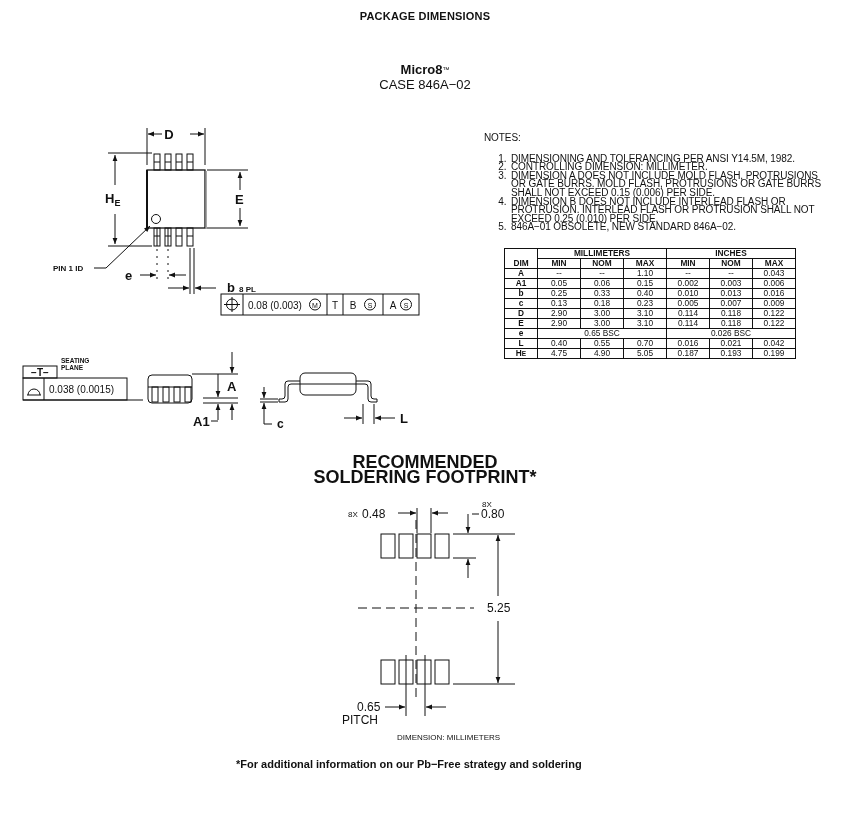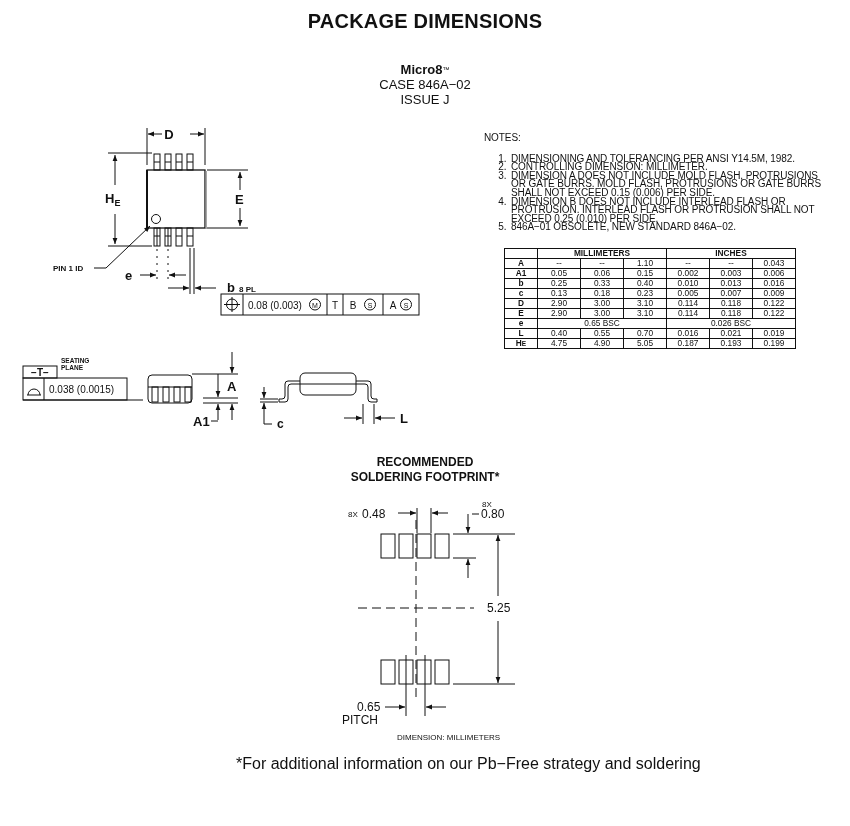--- a/index.html
+++ b/index.html
@@ -1,66 +1,74 @@
 <!DOCTYPE html>
 <html><head>
 <meta charset="utf-8">
 <style>
   html, body { margin:0; padding:0; background:#ffffff; }
   body { width:850px; height:826px; position:relative; overflow:hidden;
          font-family:"Liberation Sans", sans-serif; color:#111; }
   .abs { position:absolute; }
-  .title { left:0; width:850px; top:10px; text-align:center; font-weight:bold; font-size:20px; letter-spacing:0.2px; }
+  .title { left:0; width:850px; top:10px; text-align:center; font-weight:bold; font-size:11px; letter-spacing:0.2px; }
   .hdr { left:0; width:850px; text-align:center; font-size:13px; line-height:15px; }
   .hdr .bold { font-weight:bold; }
   .tm { font-size:7px; vertical-align:top; }
   .notes { left:484px; top:134px; font-size:10px; line-height:8.6px; width:360px; letter-spacing:-0.1px; }
   .notes ol { margin:12px; padding-left:13px; }
   .notes li { padding-left:2px; }
   table.dims { position:absolute; left:504px; top:248px; border-collapse:collapse; font-size:8.3px;padding-left:48px; }
   table.dims td { border:1px solid #111; text-align:center; height:9px; line-height:9px; padding:0 2px; }
   table.dims td.dimcol { width:28px; }
   table.dims td.val { width:38px; }
   table.dims tr.grp td { font-weight:bold; }
   table.dims tr.sub td { font-weight:bold; }
   svg { position:absolute; left:0; top:0; }
   .lbl { font-family:"Liberation Sans", sans-serif; fill:#111; }
-  .sect { left:0; width:850px; text-align:center; font-weight:bold; font-size:12px; line-height:15px; }
-  .footnote { left:236px; top:757px; font-size:16px; line-height:14px; width:420px; }
+  .sect { left:0; width:850px; text-align:center; font-weight:bold; font-size:18px; line-height:15px; }
+  .footnote { left:236px; top:757px; font-size:11px; line-height:14px; width:420px;font-weight:bold; }
   .footnote div { white-space:nowrap; }
 </style>
 </head>
 <body>
 
 <div class="abs title">PACKAGE DIMENSIONS</div>
 
 <div class="abs hdr" style="top:62px;">
   <div><span class="bold">Micro8</span><span class="tm">™</span></div>
   <div>CASE 846A−02</div>
-  <div>ISSUE J</div>
 </div>
 
 <div class="abs notes">
   <div>NOTES:</div>
   <ol>
     <li>DIMENSIONING AND TOLERANCING PER ANSI Y14.5M, 1982.</li>
     <li>CONTROLLING DIMENSION: MILLIMETER.</li>
     <li>DIMENSION A DOES NOT INCLUDE MOLD FLASH, PROTRUSIONS OR GATE BURRS. MOLD FLASH, PROTRUSIONS OR GATE BURRS SHALL NOT EXCEED 0.15 (0.006) PER SIDE.</li>
     <li>DIMENSION B DOES NOT INCLUDE INTERLEAD FLASH OR PROTRUSION. INTERLEAD FLASH OR PROTRUSION SHALL NOT EXCEED 0.25 (0.010) PER SIDE.</li>
     <li>846A−01 OBSOLETE, NEW STANDARD 846A−02.</li>
   </ol>
 </div>
 
 <table class="dims">
   <tbody>
       <tr class="grp">
     <td class="dimcol" style="border-bottom:none;"></td>
     <td colspan="3">MILLIMETERS</td>
     <td colspan="3">INCHES</td>
   </tr>
+  <tr class="sub">
+    <td class="dimcol" style="border-top:none;">DIM</td>
+    <td class="val">MIN</td>
+    <td class="val">NOM</td>
+    <td class="val">MAX</td>
+    <td class="val">MIN</td>
+    <td class="val">NOM</td>
+    <td class="val">MAX</td>
+  </tr>
   </tbody>
     <tbody id="dim-rows">
       <tr>
         <td class="dimcol" style="font-weight: bold;">A</td>
         <td class="val">--</td>
         <td class="val">--</td>
         <td class="val">1.10</td>
         <td class="val">--</td>
         <td class="val">--</td>
         <td class="val">0.043</td>
@@ -115,21 +123,21 @@
         <td colspan="3">0.65 BSC</td>
         <td colspan="3">0.026 BSC</td>
       </tr>
       <tr>
         <td class="dimcol" style="font-weight: bold;">L</td>
         <td class="val">0.40</td>
         <td class="val">0.55</td>
         <td class="val">0.70</td>
         <td class="val">0.016</td>
         <td class="val">0.021</td>
-        <td class="val">0.019</td>
+        <td class="val">0.042</td>
       </tr>
       <tr>
         <td class="dimcol" style="font-weight: bold;"><span>H</span><span style="font-size: 6.5px;">E</span></td>
         <td class="val">4.75</td>
         <td class="val">4.90</td>
         <td class="val">5.05</td>
         <td class="val">0.187</td>
         <td class="val">0.193</td>
         <td class="val">0.199</td>
       </tr>

